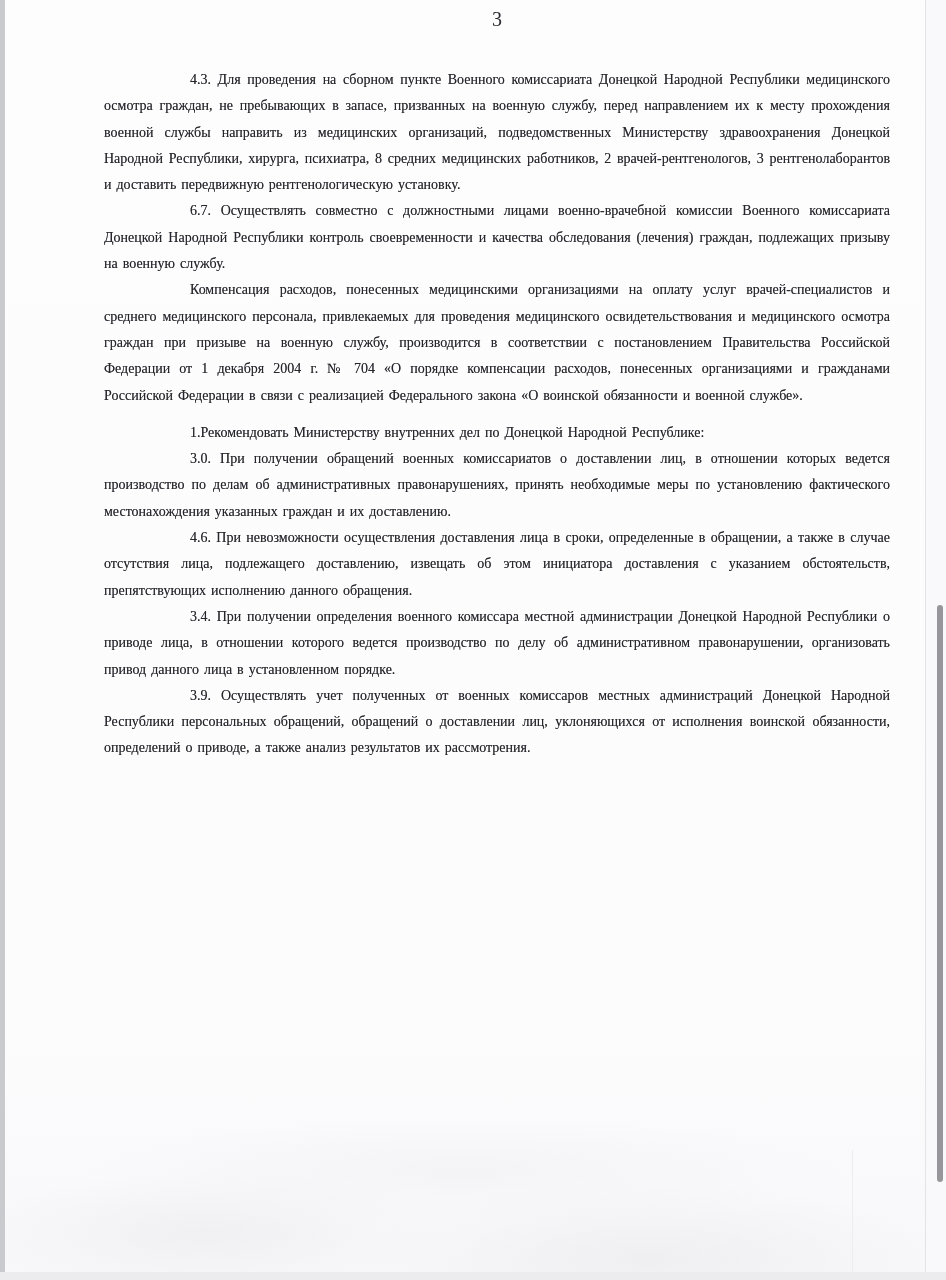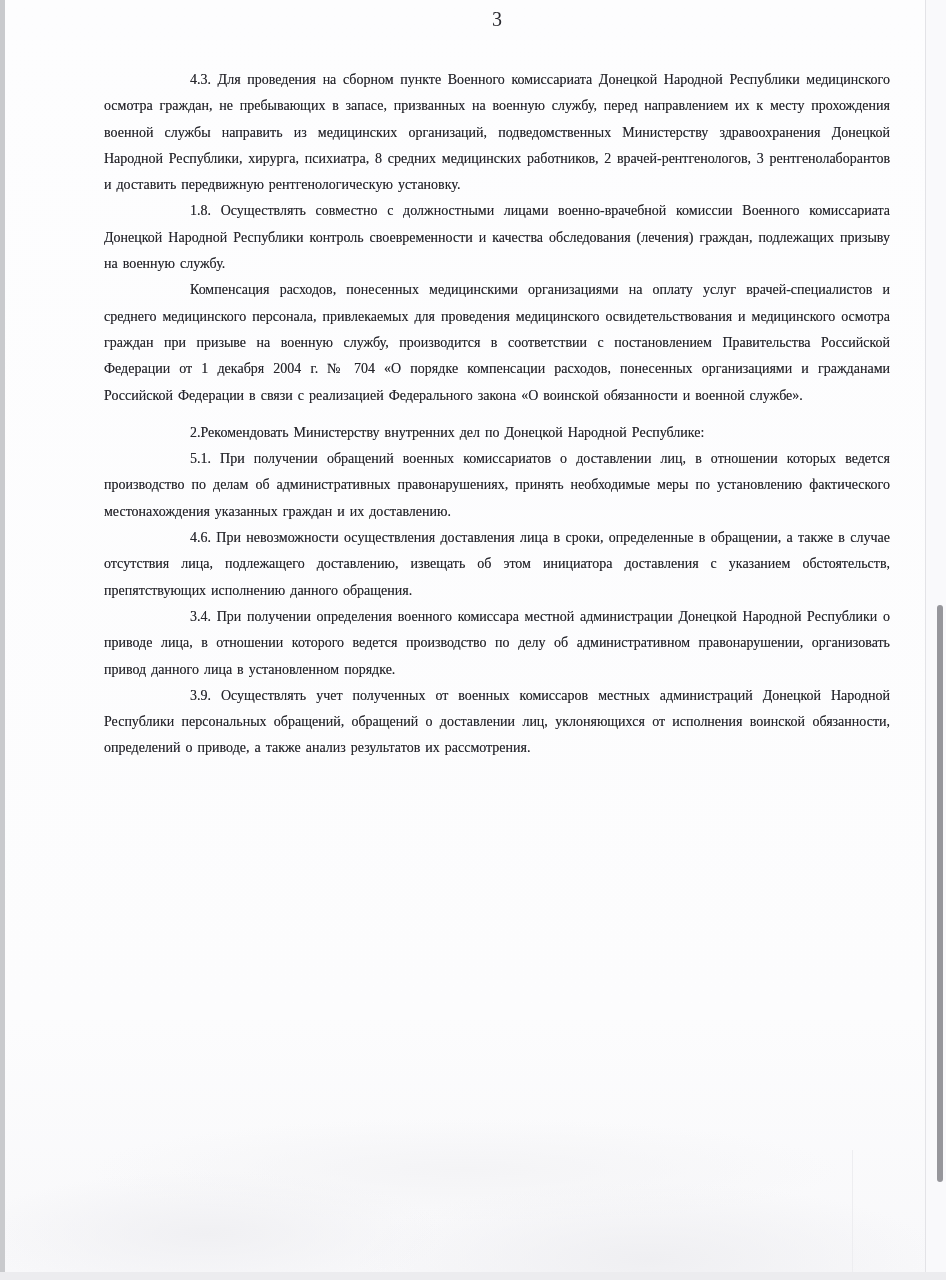--- a/index.html
+++ b/index.html
@@ -95,24 +95,24 @@
 <body>
 
 <div class="viewer">
   <div class="left-edge"></div>
 
   <div class="page">
     <div class="page-number">3</div>
 
     <div class="content">
       <p>4.3. Для проведения на сборном пункте Военного комиссариата Донецкой Народной Республики медицинского осмотра граждан, не пребывающих в запасе, призванных на военную службу, перед направлением их к месту прохождения военной службы направить из медицинских организаций, подведомственных Министерству здравоохранения Донецкой Народной Республики, хирурга, психиатра, 8 средних медицинских работников, 2 врачей-рентгенологов, 3 рентгенолаборантов и доставить передвижную рентгенологическую установку.</p>
-      <p>1.8. Осуществлять совместно с должностными лицами военно-врачебной комиссии Военного комиссариата Донецкой Народной Республики контроль своевременности и качества обследования (лечения) граждан, подлежащих призыву на военную службу.</p>
+      <p>6.7. Осуществлять совместно с должностными лицами военно-врачебной комиссии Военного комиссариата Донецкой Народной Республики контроль своевременности и качества обследования (лечения) граждан, подлежащих призыву на военную службу.</p>
       <p>Компенсация расходов, понесенных медицинскими организациями на оплату услуг врачей-специалистов и среднего медицинского персонала, привлекаемых для проведения медицинского освидетельствования и медицинского осмотра граждан при призыве на военную службу, производится в соответствии с постановлением Правительства Российской Федерации от 1 декабря 2004 г. № 704 «О порядке компенсации расходов, понесенных организациями и гражданами Российской Федерации в связи с реализацией Федерального закона «О воинской обязанности и военной службе».</p>
-      <p class="sec-gap">2.Рекомендовать Министерству внутренних дел по Донецкой Народной Республике:</p>
-      <p>5.1. При получении обращений военных комиссариатов о доставлении лиц, в отношении которых ведется производство по делам об административных правонарушениях, принять необходимые меры по установлению фактического местонахождения указанных граждан и их доставлению.</p>
+      <p class="sec-gap">1.Рекомендовать Министерству внутренних дел по Донецкой Народной Республике:</p>
+      <p>3.0. При получении обращений военных комиссариатов о доставлении лиц, в отношении которых ведется производство по делам об административных правонарушениях, принять необходимые меры по установлению фактического местонахождения указанных граждан и их доставлению.</p>
       <p>4.6. При невозможности осуществления доставления лица в сроки, определенные в обращении, а также в случае отсутствия лица, подлежащего доставлению, извещать об этом инициатора доставления с указанием обстоятельств, препятствующих исполнению данного обращения.</p>
       <p>3.4. При получении определения военного комиссара местной администрации Донецкой Народной Республики о приводе лица, в отношении которого ведется производство по делу об административном правонарушении, организовать привод данного лица в установленном порядке.</p>
       <p>3.9. Осуществлять учет полученных от военных комиссаров местных администраций Донецкой Народной Республики персональных обращений, обращений о доставлении лиц, уклоняющихся от исполнения воинской обязанности, определений о приводе, а также анализ результатов их рассмотрения.</p>
     </div>
 
     <div class="artifact-line"></div>
   </div>
 
   <div class="right-gutter"></div>
   <div class="bottom-strip"></div>

